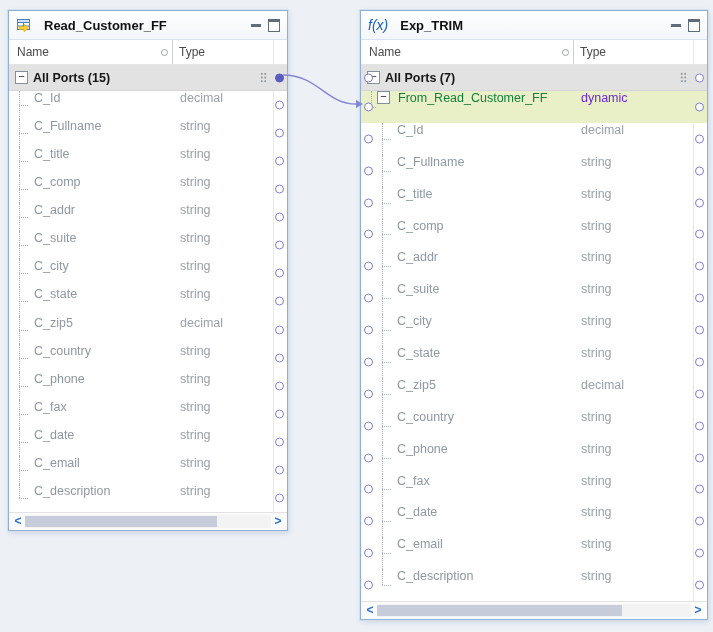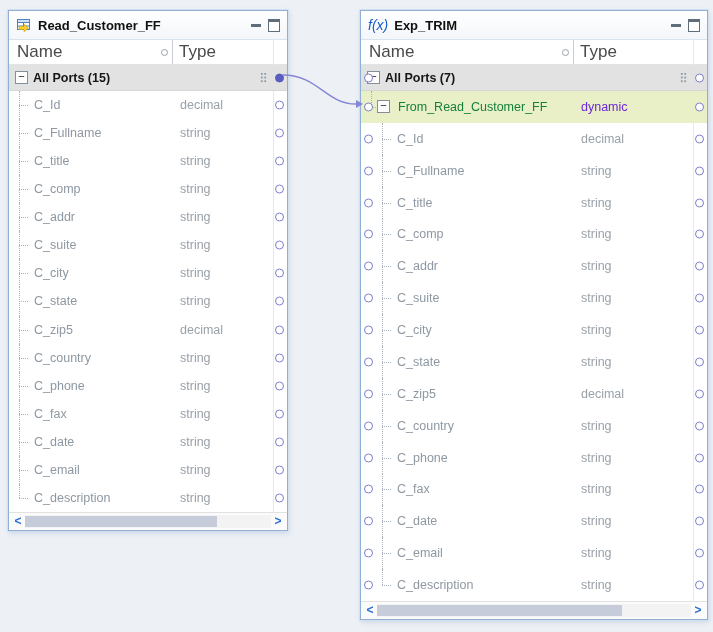--- a/index.html
+++ b/index.html
@@ -4,47 +4,47 @@
 <style>
   html,body{margin:0;padding:0;}
   body{width:713px;height:632px;overflow:hidden;font-family:"Liberation Sans",sans-serif;background:#edf1f6;}
   .canvas{position:relative;width:713px;height:632px;background:#edf1f6;overflow:hidden;}
 
   .tbox{position:absolute;display:flex;flex-direction:column;background:#fff;
         border:1px solid #8fb0d4;box-shadow:0 0 0 1px #d4e0ee,1px 2px 5px rgba(110,135,170,.28);}
   .tbox.left{left:8px;top:10px;width:278px;height:519px;}
   .tbox.right{left:360px;top:10px;width:346px;height:608px;}
 
-  .titlebar{flex:0 0 28px;display:flex;align-items:center;gap:6px;padding:0 7px;
+  .titlebar{flex:0 0 28px;display:flex;align-items:center;gap:12px;padding:0 7px;
             background:linear-gradient(#ffffff,#f3f6fa);border-bottom:1px solid #d9e3ef;cursor:move;}
   .title{flex:1;font-size:13px;font-weight:bold;color:#101010;white-space:nowrap;overflow:hidden;}
   .fx{color:#1b5fc4;font-style:italic;font-weight:normal;font-size:14px;}
   .winbtns{display:flex;align-items:center;gap:7px;}
   .btn-min{width:10px;height:3px;background:#5f6d7a;cursor:pointer;}
   .btn-max{width:10px;height:9px;border:1px solid #5f6d7a;border-top:3px solid #5f6d7a;background:#fff;cursor:pointer;}
 
-  .colheader{flex:0 0 24px;display:flex;align-items:stretch;font-size:17px;color:#4a4a4a;
+  .colheader{flex:0 0 24px;display:flex;align-items:stretch;font-size:12px;color:#4a4a4a;
              border-bottom:1px solid #e4e4e4;background:#fff;}
   .ch-name{flex:1;display:flex;align-items:center;padding-left:8px;border-right:1px solid #c9ced4;}
   .ch-sort{width:5px;height:5px;border:1px solid #9aa2aa;border-radius:50%;margin-left:auto;margin-right:4px;}
   .ch-type{width:94px;display:flex;align-items:center;padding-left:6px;border-right:1px solid #0369a1;}
   .tbox.right .ch-type{width:113px;}
   .ch-gutter{width:13px;}
 
   .grouprow{flex:0 0 25px;display:flex;align-items:center;background:#e2e2e2;
             border-bottom:1px solid #d6d6d6;position:relative;padding-left:6px;font-size:12.5px;}
   .expander{flex:0 0 11px;width:11px;height:11px;border:1px solid #848f9a;background:#fdfdfd;color:#222;
             font-size:11px;line-height:9px;text-align:center;margin-right:5px;cursor:pointer;}
   .glabel{font-weight:bold;color:#161616;flex:1;white-space:nowrap;overflow:hidden;}
   .grip{width:7px;height:11px;margin-right:20px;flex:0 0 7px;
         background-image:radial-gradient(circle,#8d99a6 1px,transparent 1.4px);
         background-size:3.5px 3.7px;cursor:grab;}
 
   .rows{flex:1;display:flex;flex-direction:column;position:relative;}
-  .row{flex:1;display:flex;align-items:center;position:relative;padding-right:13px;font-size:12.5px;}
+  .row{flex:1;display:flex;align-items:flex-start;position:relative;padding-right:13px;font-size:12.5px;}
   .pname{flex:1;color:#8e98a2;padding-left:3px;white-space:nowrap;overflow:hidden;}
   .ptype{flex:0 0 94px;width:94px;color:#99a1a9;white-space:nowrap;}
   .tbox.right .ptype{flex:0 0 113px;width:113px;}
 
   .twig{align-self:stretch;flex:0 0 12px;width:12px;margin-left:10px;position:relative;}
   .twig::before{content:"";position:absolute;left:0;top:0;bottom:0;border-left:1px dotted #a9b1b9;}
   .twig::after{content:"";position:absolute;left:0;top:50%;width:9px;border-top:1px dotted #a9b1b9;}
   .row.last .twig::before,.twig.half::before{bottom:50%;}
   .twig.stub{flex:0 0 6px;width:6px;}
   .twig.stub::after{width:5px;}

